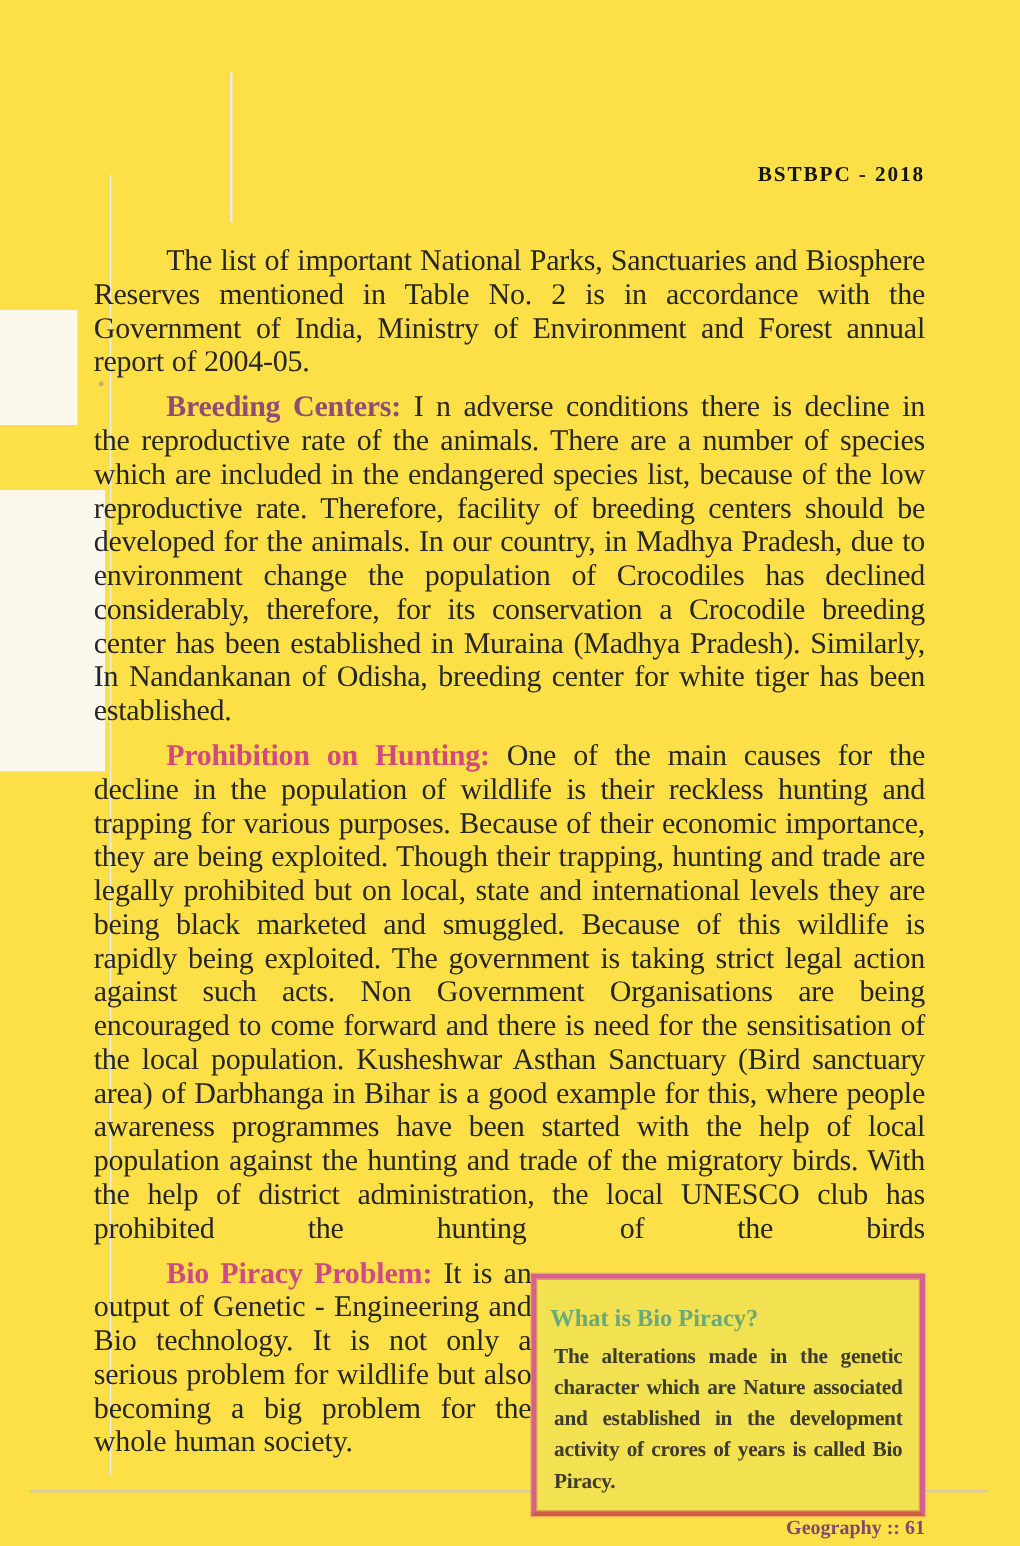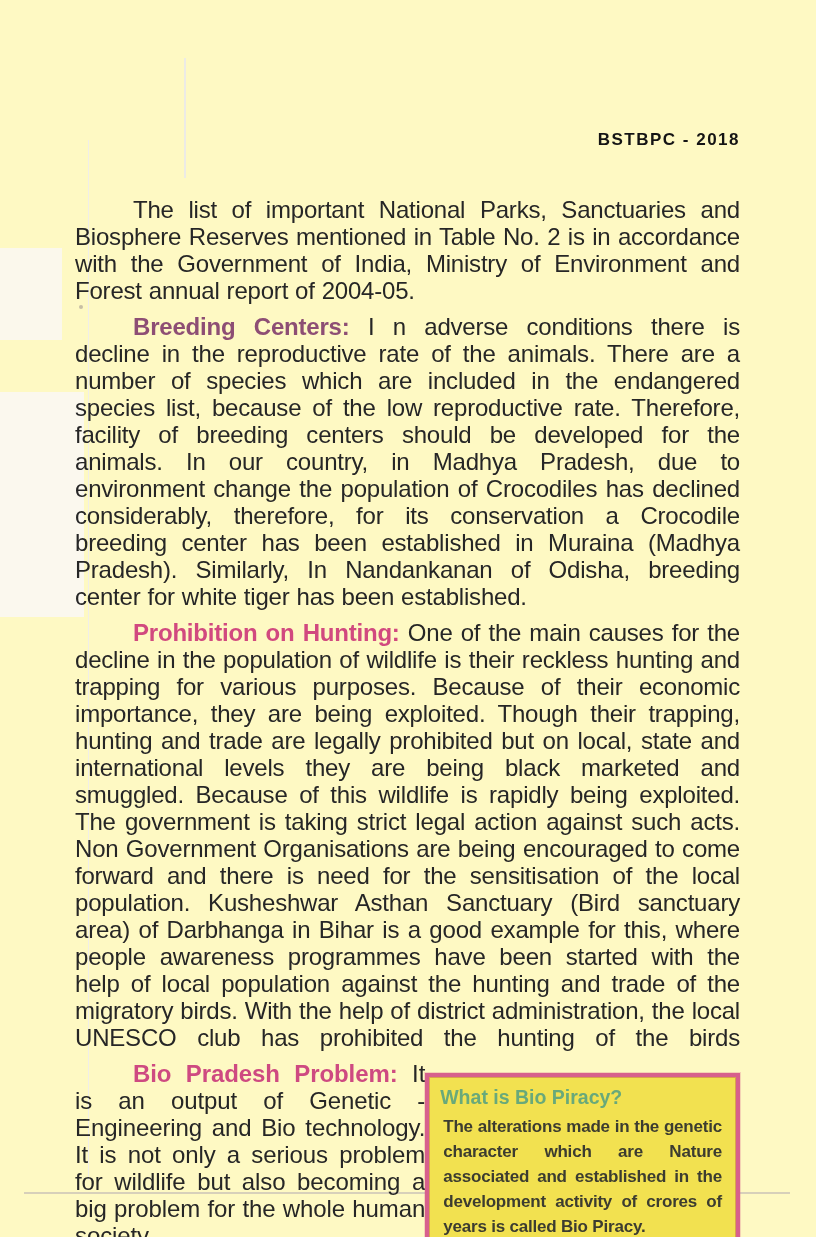--- a/index.html
+++ b/index.html
@@ -1,21 +1,21 @@
 <!DOCTYPE html>
 <html><head>
 <meta charset="utf-8">
 <style>
   html,body{margin:0;padding:0;background:#ffffff;}
   .page{
     position:relative;
     width:816px;height:1237px;
-    background:#fef9c3;
+    background:#fde047;
     overflow:hidden;
-    font-family:Liberation Sans, sans-serif;
+    font-family:Liberation Serif, serif;
     color:#262626;
   }
   .content{
     position:absolute;
     left:75px;top:130px;width:665px;
     z-index:2;
   }
   .doc-header{
     text-align:right;
     font-size:17px;
@@ -47,21 +47,21 @@
   .left-col{width:364px;}
   .left-col p.para{letter-spacing:-0.1px;}
   .bio-box{
     box-sizing:border-box;
     width:326px;
     margin-top:13px;
     background:#f2e150;
     border:4px solid #d7608c;
     border-bottom-color:#cf5c46;
     box-shadow:inset 0 0 0 1px rgba(170,50,70,0.35), 0 0 0 1px rgba(215,96,140,0.25);
-    padding:8px 11px 9px 11px;
+    padding:20px 11px 9px 11px;
   }
   .bio-box-title{
     margin:0 0 4px 0;
     font-size:19.5px;
     line-height:25px;
     font-weight:bold;
     color:#69a97a;
   }
   .bio-box-text{
     margin:3px;
@@ -107,21 +107,21 @@
     <p class="para indent">The list of important National Parks, Sanctuaries and Biosphere Reserves mentioned in Table No. 2 is in accordance with the Government of India, Ministry of Environment and Forest annual report of 2004-05.</p>
 
     <p class="para indent"><span class="h h-breeding">Breeding Centers:</span> <span>I n adverse conditions there is decline in the reproductive rate of the animals. There are a number of species which are included in the endangered species list, because of the low reproductive rate. Therefore, facility of breeding centers should be developed for the animals. In our country, in Madhya Pradesh, due to environment change the population of Crocodiles has declined considerably, therefore, for its conservation a Crocodile breeding center has been established in Muraina (Madhya Pradesh). Similarly, In Nandankanan of Odisha, breeding center for white tiger has been established.</span></p>
 
     <p class="para indent justify-last"><span class="h h-hunting">Prohibition on Hunting:</span> <span>One of the main causes for the decline in the population of wildlife is their reckless hunting and trapping for various purposes. Because of their economic importance, they are being exploited. Though their trapping, hunting and trade are legally prohibited but on local, state and international levels they are being black marketed and smuggled. Because of this wildlife is rapidly being exploited. The government is taking strict legal action against such acts. Non Government Organisations are being encouraged to come forward and there is need for the sensitisation of the local population. Kusheshwar Asthan Sanctuary (Bird sanctuary area) of Darbhanga in Bihar is a good example for this, where people awareness programmes have been started with the help of local population against the hunting and trade of the migratory birds. With the help of district administration, the local UNESCO club has prohibited the hunting of the birds</span></p>
 
     <div class="wrap-row">
 
       <div class="left-col">
 
-        <p class="para indent"><span class="h h-biopiracy">Bio Pradesh Problem:</span> <span>It is an output of Genetic - Engineering and Bio technology. It is not only a serious problem for wildlife but also becoming a big problem for the whole human society.</span></p>
+        <p class="para indent"><span class="h h-biopiracy">Bio Piracy Problem:</span> <span>It is an output of Genetic - Engineering and Bio technology. It is not only a serious problem for wildlife but also becoming a big problem for the whole human society.</span></p>
       </div>
 
       <div class="bio-box">
         <p class="bio-box-title">What is Bio Piracy?</p>
         <p class="bio-box-text">The alterations made in the genetic character which are Nature associated and established in the development activity of crores of years is called Bio Piracy.</p>
       </div>
 
     </div>
 
     <div class="doc-footer">Geography :: 61</div>

